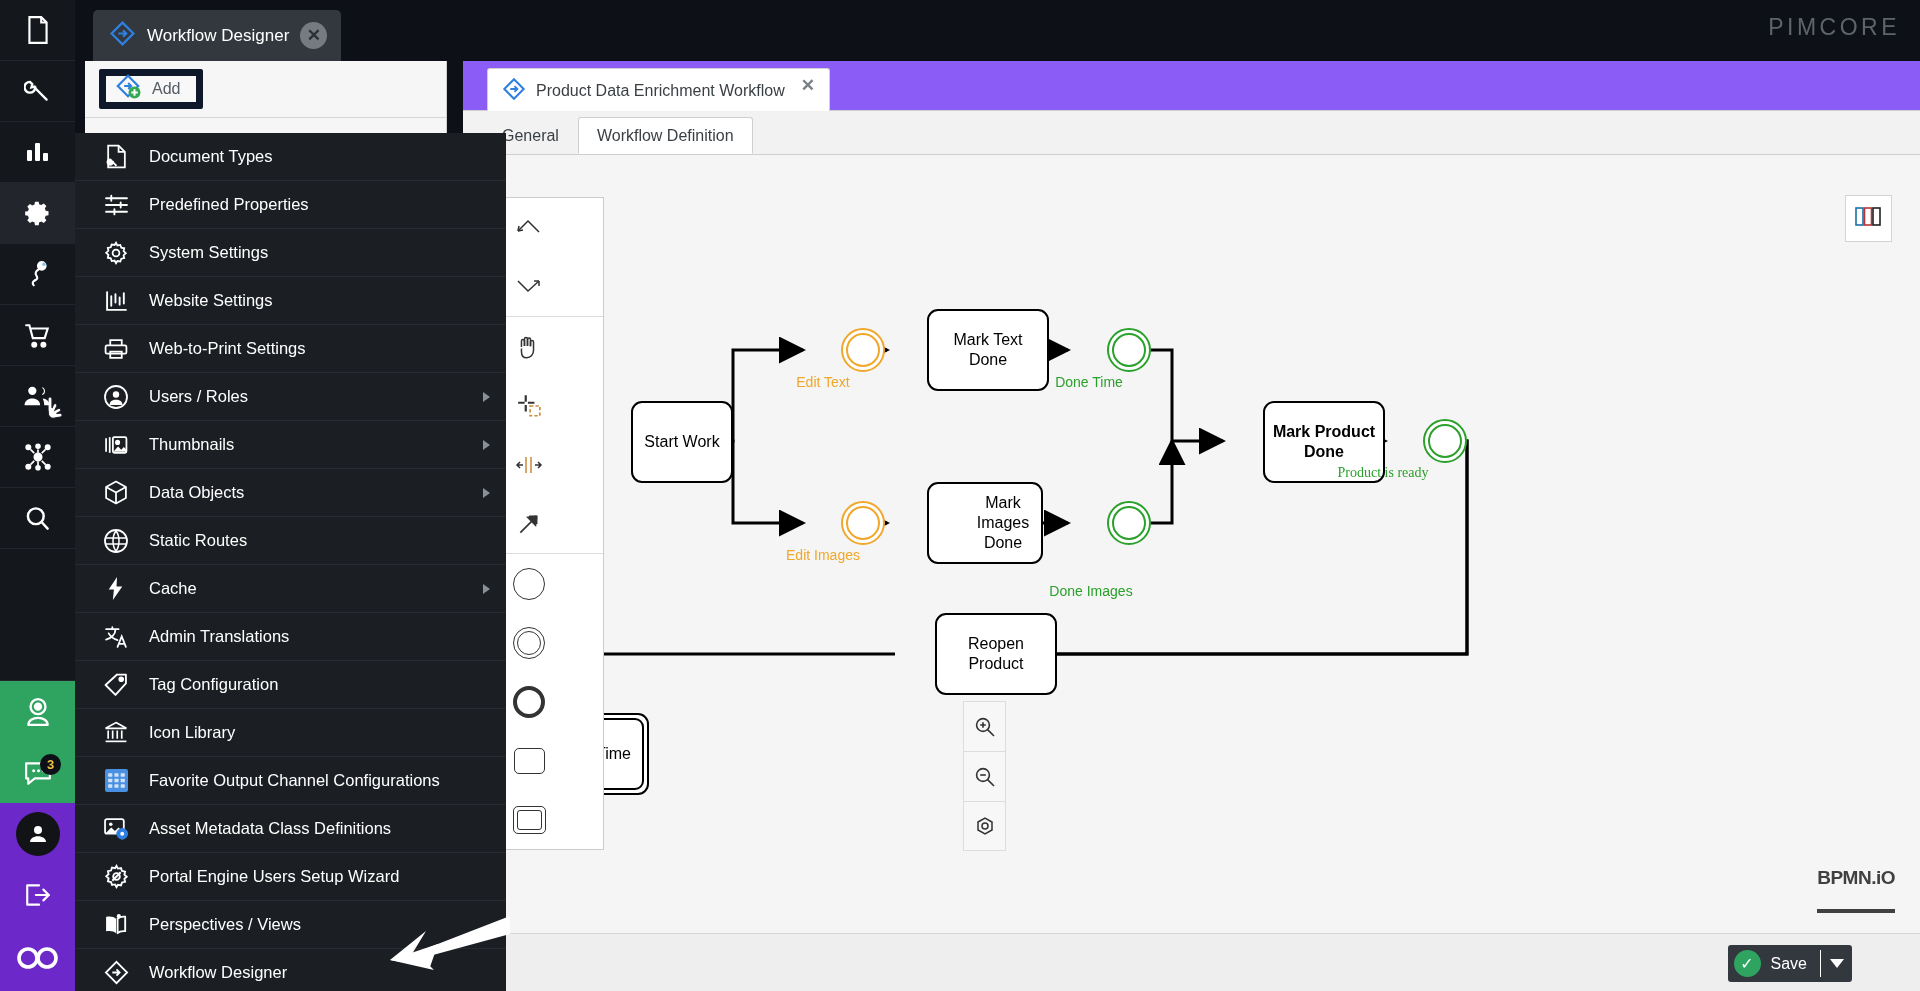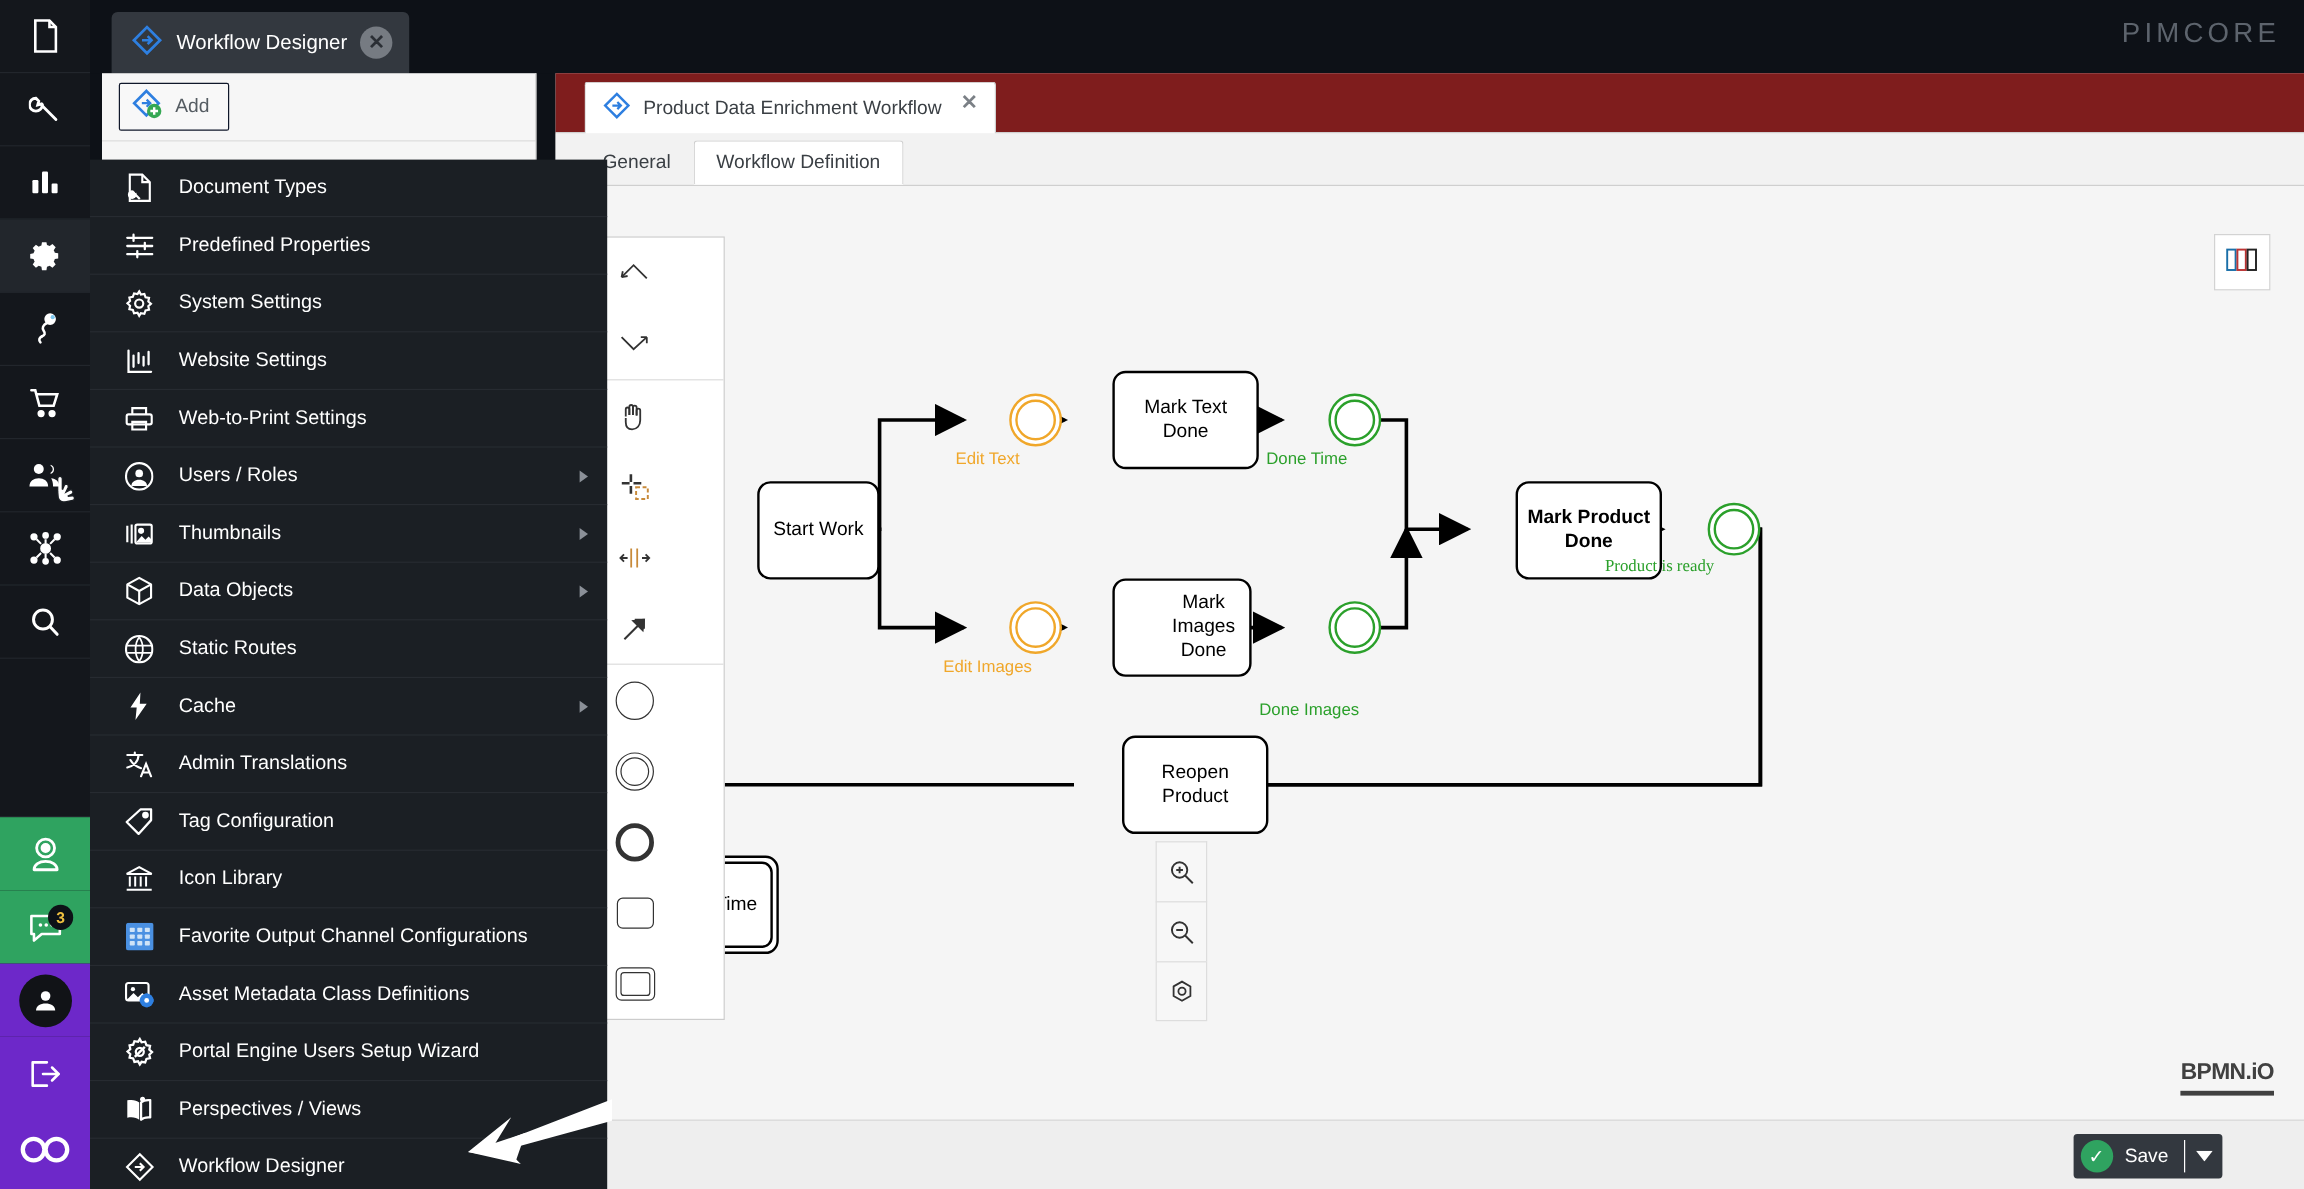--- a/index.html
+++ b/index.html
@@ -65,34 +65,34 @@
   
   #leftpanel {
     position: absolute; left: 85px; top: 61px; width: 362px; height: 930px;
     background: #f6f6f6; border-right: 1px solid #cfcfcf;
   }
   #addbar {
     height: 57px; border-bottom: 1px solid #d6d6d6; display:flex; align-items:center; padding-left: 14px;
   }
   #add-btn {
     display:flex; align-items:center; gap: 10px;
-    border: 1px solid #0f172a; background: #f8f8f8;
+    border: 7px solid #0f172a; background: #f8f8f8;
     height: 40px; padding: 0 16px 0 10px; border-radius: 2px;
     color: #555c62; font-size: 16px;
   }
   #leftpanel-body { height: 100px; background:#f6f6f6; }
 
   
   #mainpanel {
     position: absolute; left: 463px; top: 61px; width: 1457px; height: 930px;
     background: #f6f6f6;
   }
   #inner-tabbar {
     position: absolute; left: 0; top: 0; height: 50px; width: 100%;
-    border-bottom: 1px solid #d0d0d0; background: #7f1d1d;
+    border-bottom: 1px solid #d0d0d0; background: #8b5cf6;
   }
   #inner-tab {
     position: absolute; left: 24px; top: 7px; height: 44px;
     background: #ffffff; border: 1px solid #d0d0d0; border-bottom: none;
     display:flex; align-items:center; gap: 10px; padding: 0 14px 0 14px;
     font-size: 16px; color: #3a3f44; border-radius: 3px 3px 0 0;
   }
   #inner-tab-close { color:#7b8086; font-size: 17px; font-weight:bold; align-self:flex-start; margin-top:6px; margin-left:6px;}
   #subtabbar {
     position: absolute; left: 0; top: 50px; height: 44px; width: 100%;
@@ -125,21 +125,21 @@
     display:flex; align-items:center; justify-content:center; color:#fff; font-size:16px;
     margin-right: 10px;
   }
   #save-label { padding-right: 13px; }
   #save-split { width: 1px; height: 27px; background:#ffffff; }
   #save-caret { width: 31px; display:flex; align-items:center; justify-content:center; }
 
   #bpmnio {
     position: absolute; right: 25px; bottom: 78px;
     color: #404040; font-size: 19px; font-weight: bold;
-    letter-spacing: -0.5px; border-bottom: 4px solid #404040; padding-bottom: 4px;
+    letter-spacing: -0.5px; border-bottom: 4px solid #404040; padding-bottom: 20px;
     font-family: "Liberation Sans", sans-serif;
   }
 
   
   #palette {
     position: absolute; left: 40px; top: 42px; width: 101px;
     background: #ffffff; border: 1px solid #cccccc;
   }
   .pal-group { border-bottom: 1px solid #dddddd; display: flex; flex-wrap: wrap; }
   .pal-group:last-child { border-bottom: none; }

